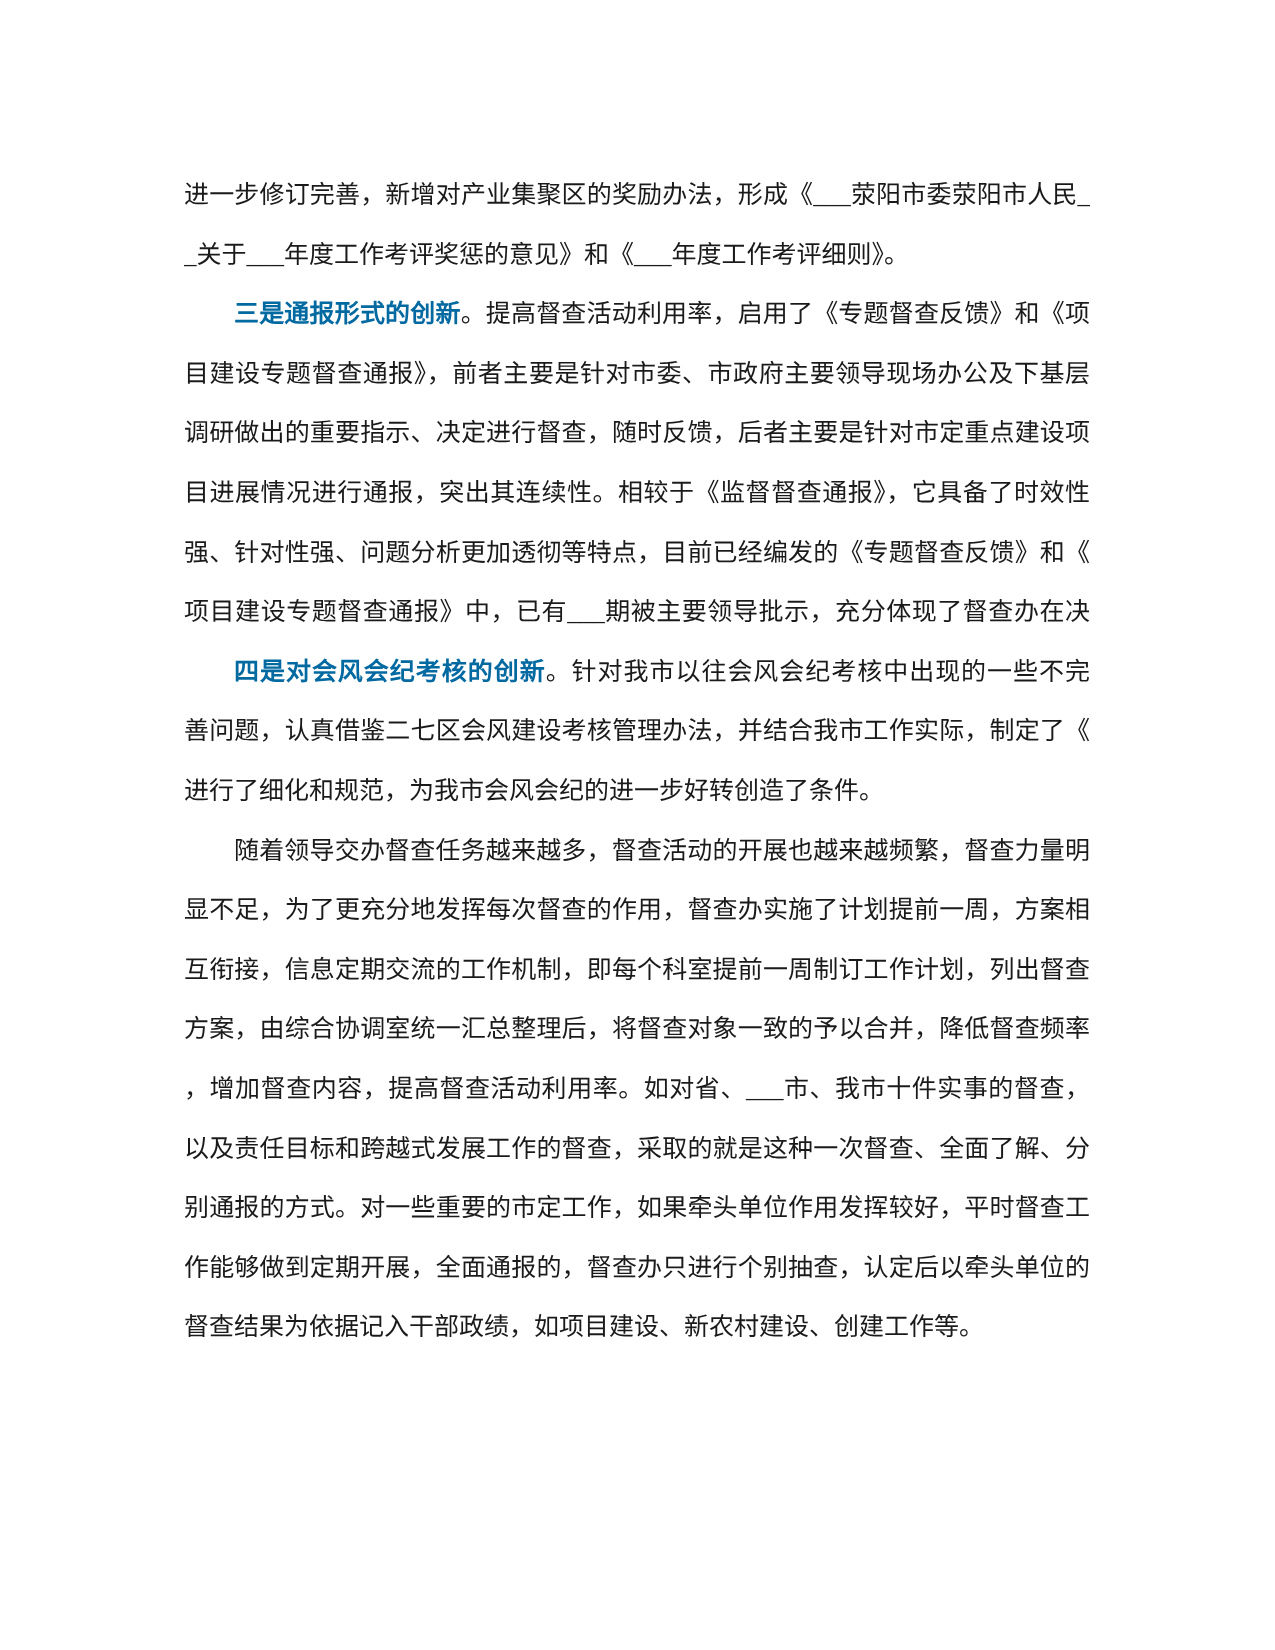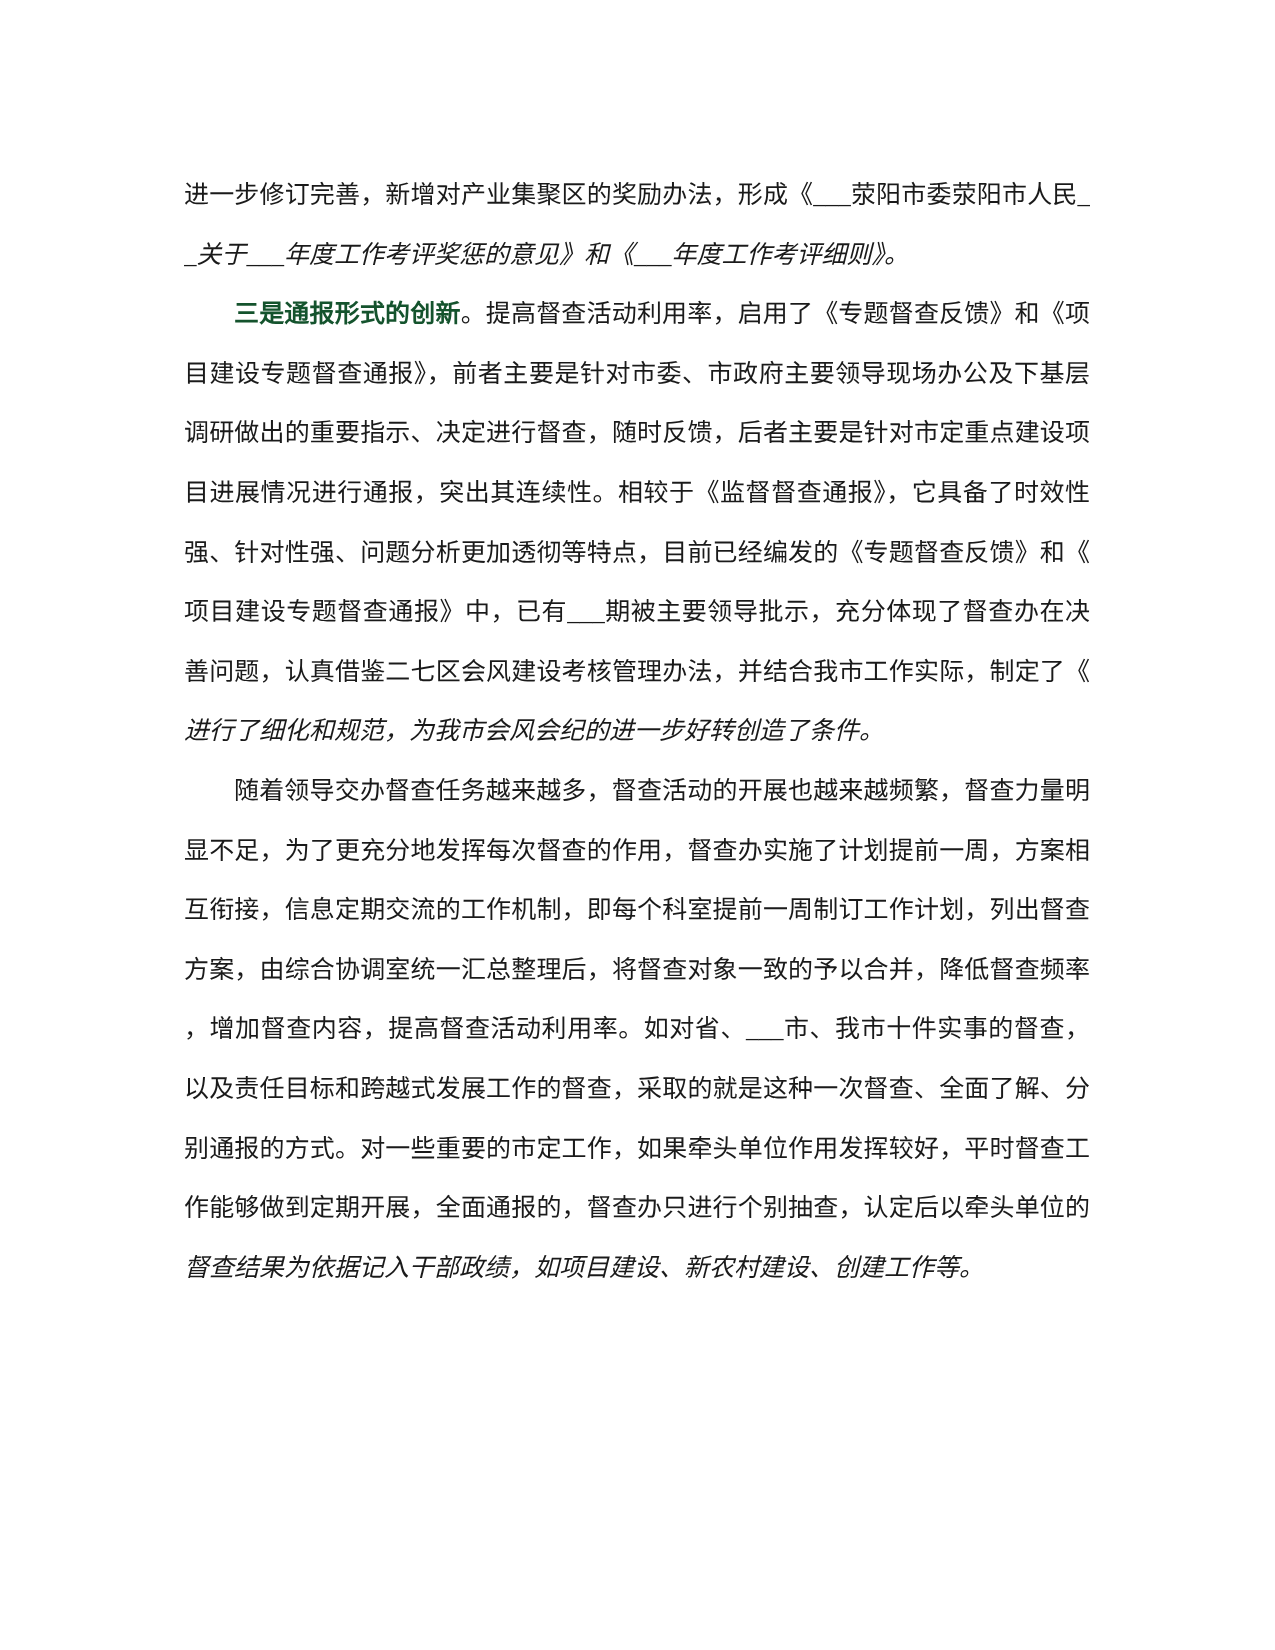--- a/index.html
+++ b/index.html
@@ -27,45 +27,45 @@
   .line {
     height: 59.6px;
     line-height: 59.6px;
     overflow: hidden;
     text-align: justify;
     text-align-last: justify;
     text-justify: inter-character;
   }
   .line.para-end {
     text-align-last: left;
-    font-style: italic;
   }
   .line.indent {
     text-indent: 50px;
   }
   .heading-run {
     font-weight: 700;
     font-family: "Liberation Sans", "DejaVu Sans", sans-serif;
-    color: #14532d;
+    color: #0369a1;
     margin-top: 44px;
   }
 </style>
 </head>
 <body>
 
 <div class="page">
   <div class="text-block" id="text-block" style="color: rgb(26, 26, 26);">
       <div class="line"><span class="body-run">进一步修订完善，新增对产业集聚区的奖励办法，形成《___荥阳市委荥阳市人民_</span></div>
       <div class="line para-end"><span class="body-run">_关于___年度工作考评奖惩的意见》和《___年度工作考评细则》。</span></div>
       <div class="line indent"><span class="heading-run">三是通报形式的创新</span><span class="body-run">。提高督查活动利用率，启用了《专题督查反馈》和《项</span></div>
       <div class="line"><span class="body-run">目建设专题督查通报》，前者主要是针对市委、市政府主要领导现场办公及下基层</span></div>
       <div class="line"><span class="body-run">调研做出的重要指示、决定进行督查，随时反馈，后者主要是针对市定重点建设项</span></div>
       <div class="line"><span class="body-run">目进展情况进行通报，突出其连续性。相较于《监督督查通报》，它具备了时效性</span></div>
       <div class="line"><span class="body-run">强、针对性强、问题分析更加透彻等特点，目前已经编发的《专题督查反馈》和《</span></div>
       <div class="line"><span class="body-run">项目建设专题督查通报》中，已有___期被主要领导批示，充分体现了督查办在决</span></div>
+      <div class="line indent"><span class="heading-run">四是对会风会纪考核的创新</span><span class="body-run">。针对我市以往会风会纪考核中出现的一些不完</span></div>
       <div class="line"><span class="body-run">善问题，认真借鉴二七区会风建设考核管理办法，并结合我市工作实际，制定了《</span></div>
       <div class="line para-end"><span class="body-run">进行了细化和规范，为我市会风会纪的进一步好转创造了条件。</span></div>
       <div class="line indent"><span class="body-run">随着领导交办督查任务越来越多，督查活动的开展也越来越频繁，督查力量明</span></div>
       <div class="line"><span class="body-run">显不足，为了更充分地发挥每次督查的作用，督查办实施了计划提前一周，方案相</span></div>
       <div class="line"><span class="body-run">互衔接，信息定期交流的工作机制，即每个科室提前一周制订工作计划，列出督查</span></div>
       <div class="line"><span class="body-run">方案，由综合协调室统一汇总整理后，将督查对象一致的予以合并，降低督查频率</span></div>
       <div class="line"><span class="body-run">，增加督查内容，提高督查活动利用率。如对省、___市、我市十件实事的督查，</span></div>
       <div class="line"><span class="body-run">以及责任目标和跨越式发展工作的督查，采取的就是这种一次督查、全面了解、分</span></div>
       <div class="line"><span class="body-run">别通报的方式。对一些重要的市定工作，如果牵头单位作用发挥较好，平时督查工</span></div>
       <div class="line"><span class="body-run">作能够做到定期开展，全面通报的，督查办只进行个别抽查，认定后以牵头单位的</span></div>

